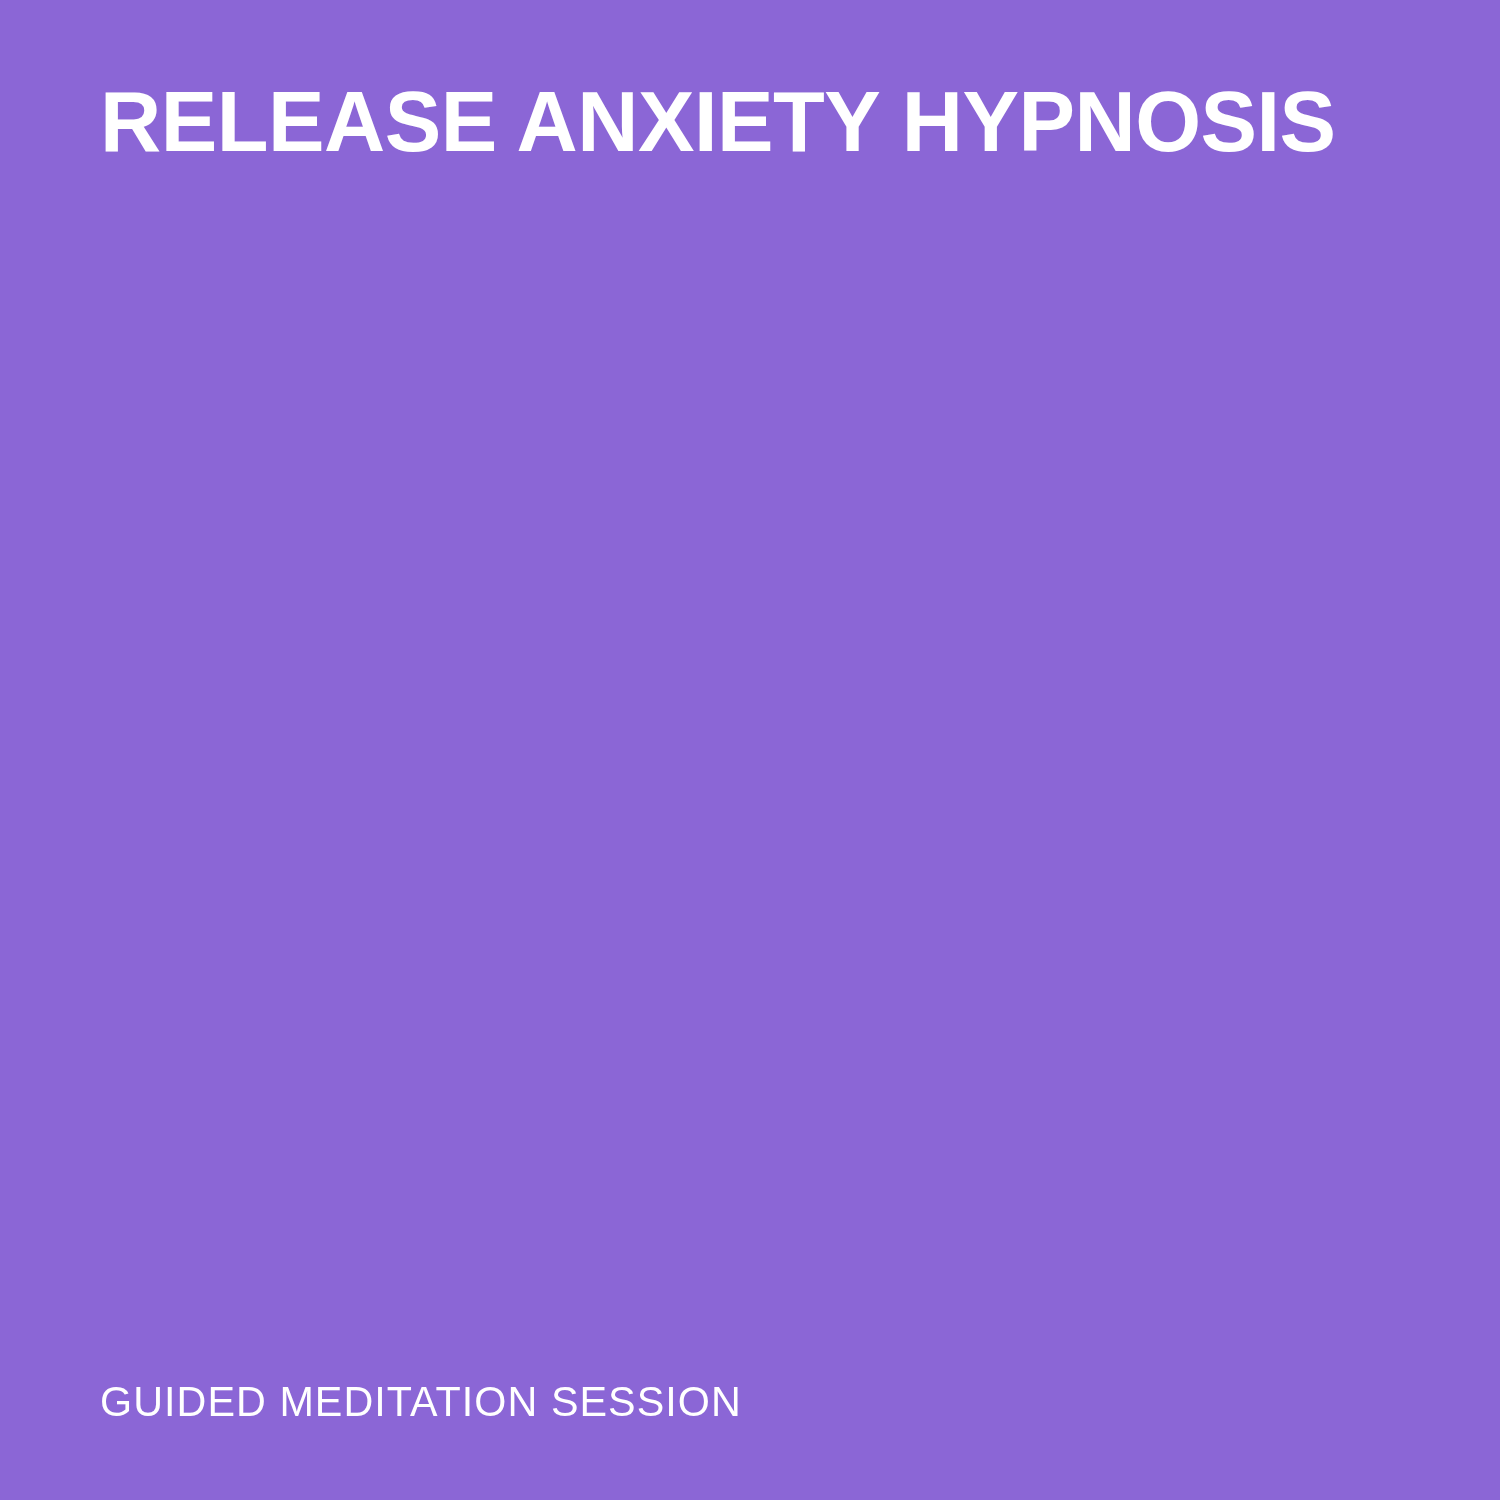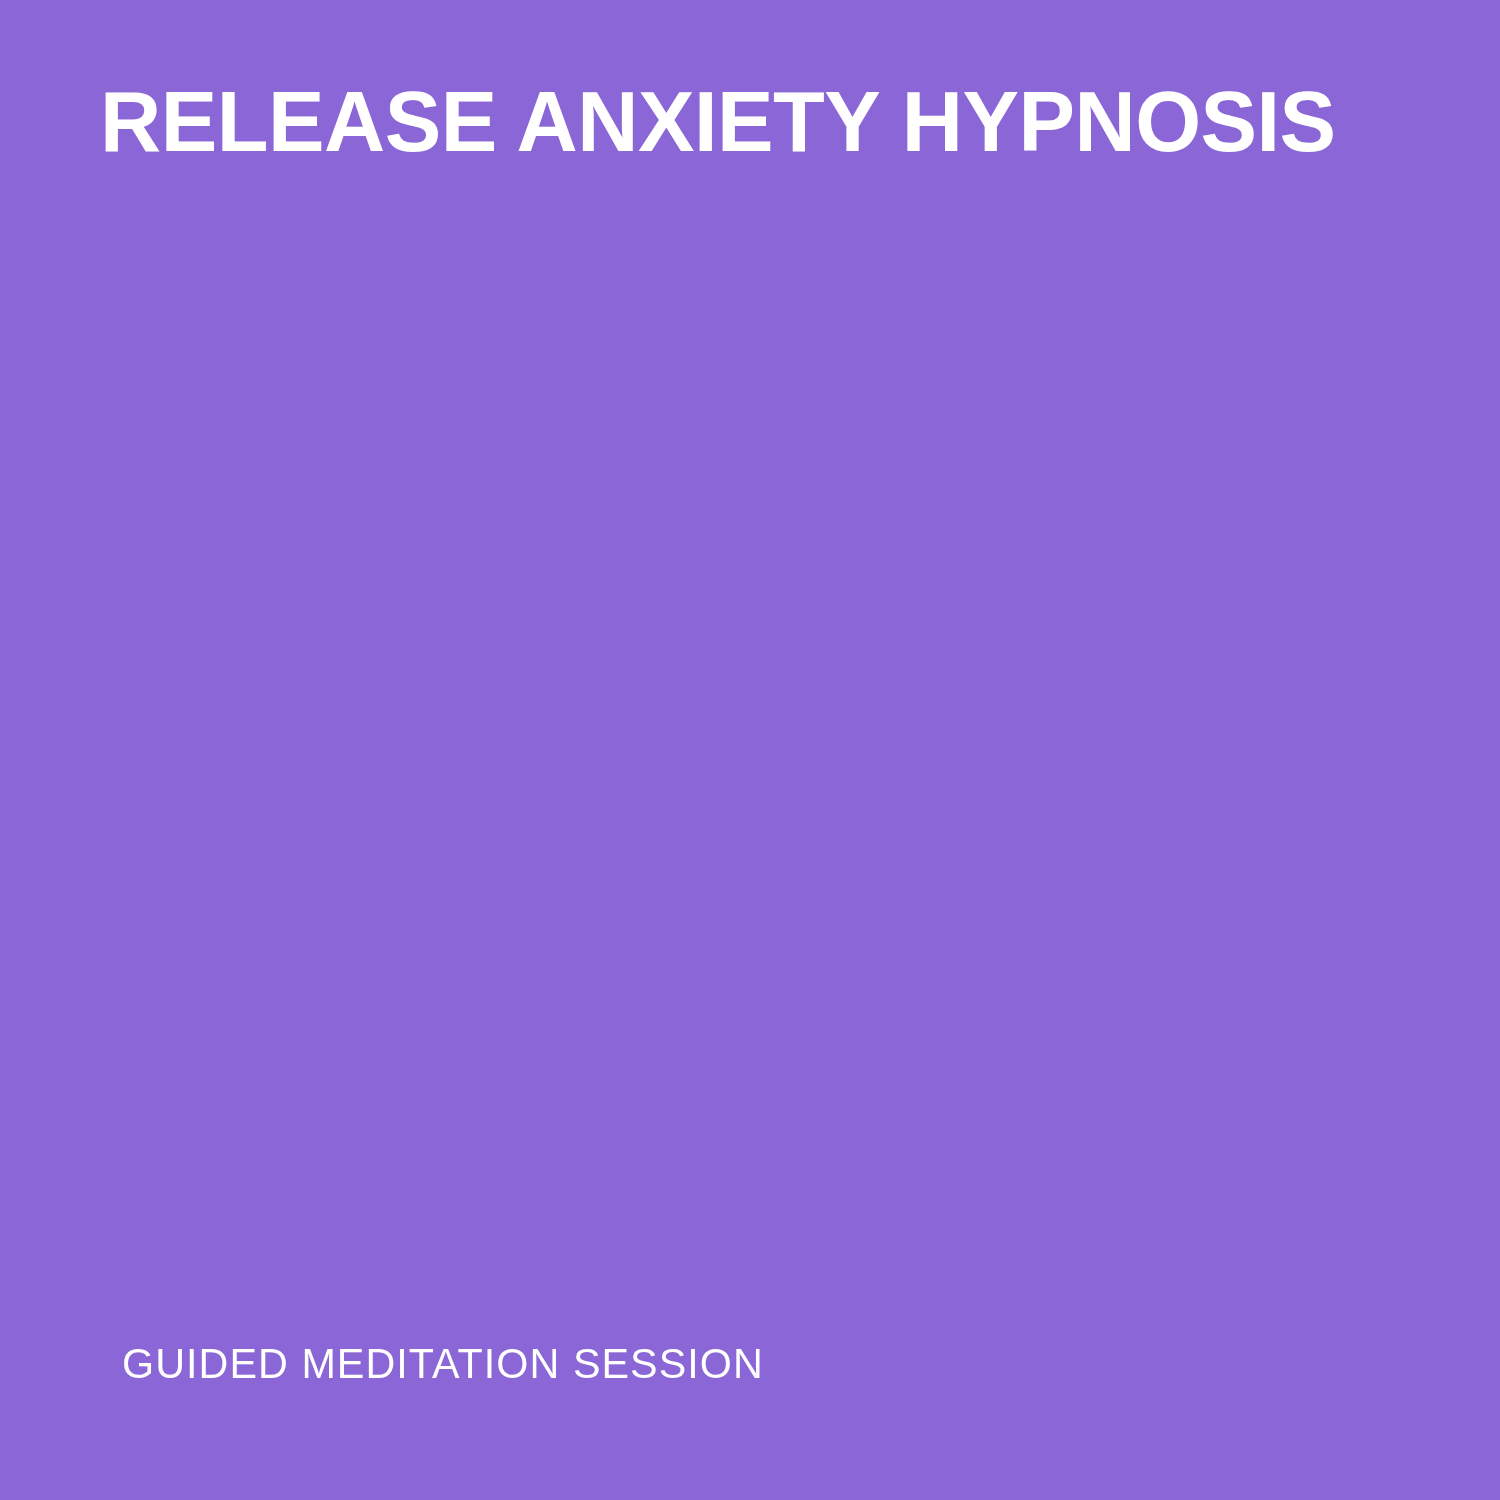--- a/index.html
+++ b/index.html
@@ -44,23 +44,22 @@
     white-space: nowrap;
     -webkit-font-smoothing: antialiased;
     transform: scaleX(0.985);
     transform-origin: left top;
   }
 
   
   #subtitle-block {
     position: absolute;
     left: 100px;
-    top: 1342px;
+    top: 1380px;
     width: 1320px;
-    margin-left: 22px;
   }
 
   #poster-subtitle {
     margin: 0;
     color: #FFFFFF;
     font-family: "Liberation Sans", "DejaVu Sans", sans-serif;
     font-size: 43px;
     font-weight: 400;
     line-height: 1.0;
     letter-spacing: 1.1px;

